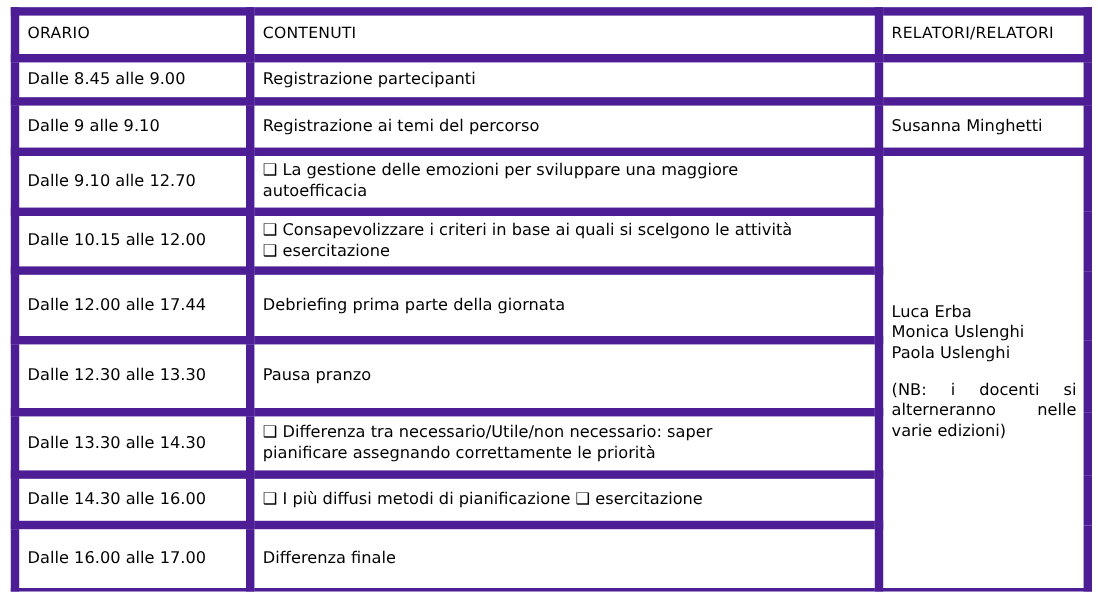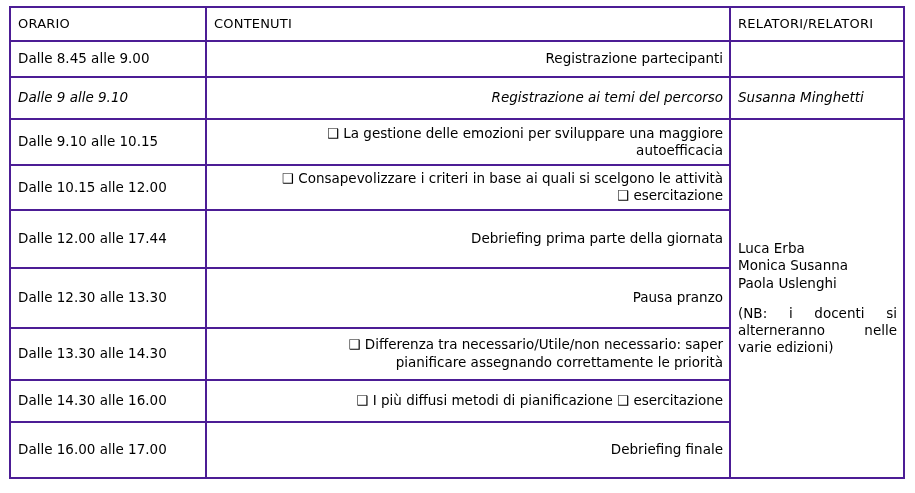--- a/index.html
+++ b/index.html
@@ -20,21 +20,21 @@
     overflow: hidden;
   }
   table.schedule {
     border-collapse: collapse;
     table-layout: fixed;
     width: 894px;
     margin: 6px 0 0 9px;
     font-size: 13.5px;
   }
   table.schedule td, table.schedule th {
-    border: 2px solid #4c1d95;
+    border: 7px solid #4c1d95;
     vertical-align: middle;
     padding: 4px 6px 4px 7px;
     line-height: 1.28;
     text-align: left;
     font-weight: normal;
   }
   thead th {
     font-weight: bold;
     font-size: 13px;
     letter-spacing: 0.2px;
@@ -44,21 +44,20 @@
   }
   col.c-time { width: 196px; }
   col.c-content { width: 524px; }
   col.c-speaker { width: 174px; }
 
   td.time {
     white-space: nowrap;
   }
   td.content .line {
     display: block;
-    text-align: right;
   }
   td.speaker {
     vertical-align: middle;
   }
   td.speaker .sp-line {
     display: block;
   }
   td.speaker .gap {
     display: block;
     height: 13px;
@@ -66,21 +65,21 @@
   .nb {
     text-align: justify;
     text-justify: inter-word;
     display: block;
   }
   .sq {
     font-family: "DejaVu Sans", sans-serif;
   }
   .r-h { height: 24px; }
   .r1 { height: 36px; }
-  .r2 { height: 42px; font-style: italic; }
+  .r2 { height: 42px; }
   .r3 { height: 46px; }
   .r4 { height: 40px; margin-left: 32px; }
   .r5 { height: 58px; }
   .r6 { height: 60px; }
   .r7 { height: 52px; }
   .r8 { height: 42px; margin-left: 32px; }
   .r9 { height: 56px; }
 </style>
 </head>
 <body>
@@ -110,28 +109,28 @@
 
       <tr class="r2">
         <td class="time">Dalle 9 alle 9.10</td>
         <td class="content">
           <span class="line">Registrazione ai temi del percorso</span>
         </td>
         <td class="speaker">Susanna Minghetti</td>
       </tr>
 
       <tr class="r3">
-        <td class="time">Dalle 9.10 alle 10.15</td>
+        <td class="time">Dalle 9.10 alle 12.70</td>
         <td class="content">
           <span class="line sq">❑ La gestione delle emozioni per sviluppare una maggiore</span>
           <span class="line">autoefficacia</span>
         </td>
         <td class="speaker" rowspan="7">
           <span class="sp-line">Luca Erba</span>
-          <span class="sp-line">Monica Susanna</span>
+          <span class="sp-line">Monica Uslenghi</span>
           <span class="sp-line">Paola Uslenghi</span>
           <span class="gap"></span>
           <span class="nb">(NB: i docenti si alterneranno nelle varie edizioni)</span>
         </td>
       </tr>
 
       <tr class="r4">
         <td class="time">Dalle 10.15 alle 12.00</td>
         <td class="content">
           <span class="line sq">❑ Consapevolizzare i criteri in base ai quali si scelgono le attività</span>
@@ -164,18 +163,18 @@
       <tr class="r8">
         <td class="time">Dalle 14.30 alle 16.00</td>
         <td class="content">
           <span class="line sq">❑ I più diffusi metodi di pianificazione ❑ esercitazione</span>
         </td>
       </tr>
 
       <tr class="r9">
         <td class="time">Dalle 16.00 alle 17.00</td>
         <td class="content">
-          <span class="line">Debriefing finale</span>
+          <span class="line">Differenza finale</span>
         </td>
       </tr>
     </tbody>
   </table>
 </div>
 
 </body></html>

